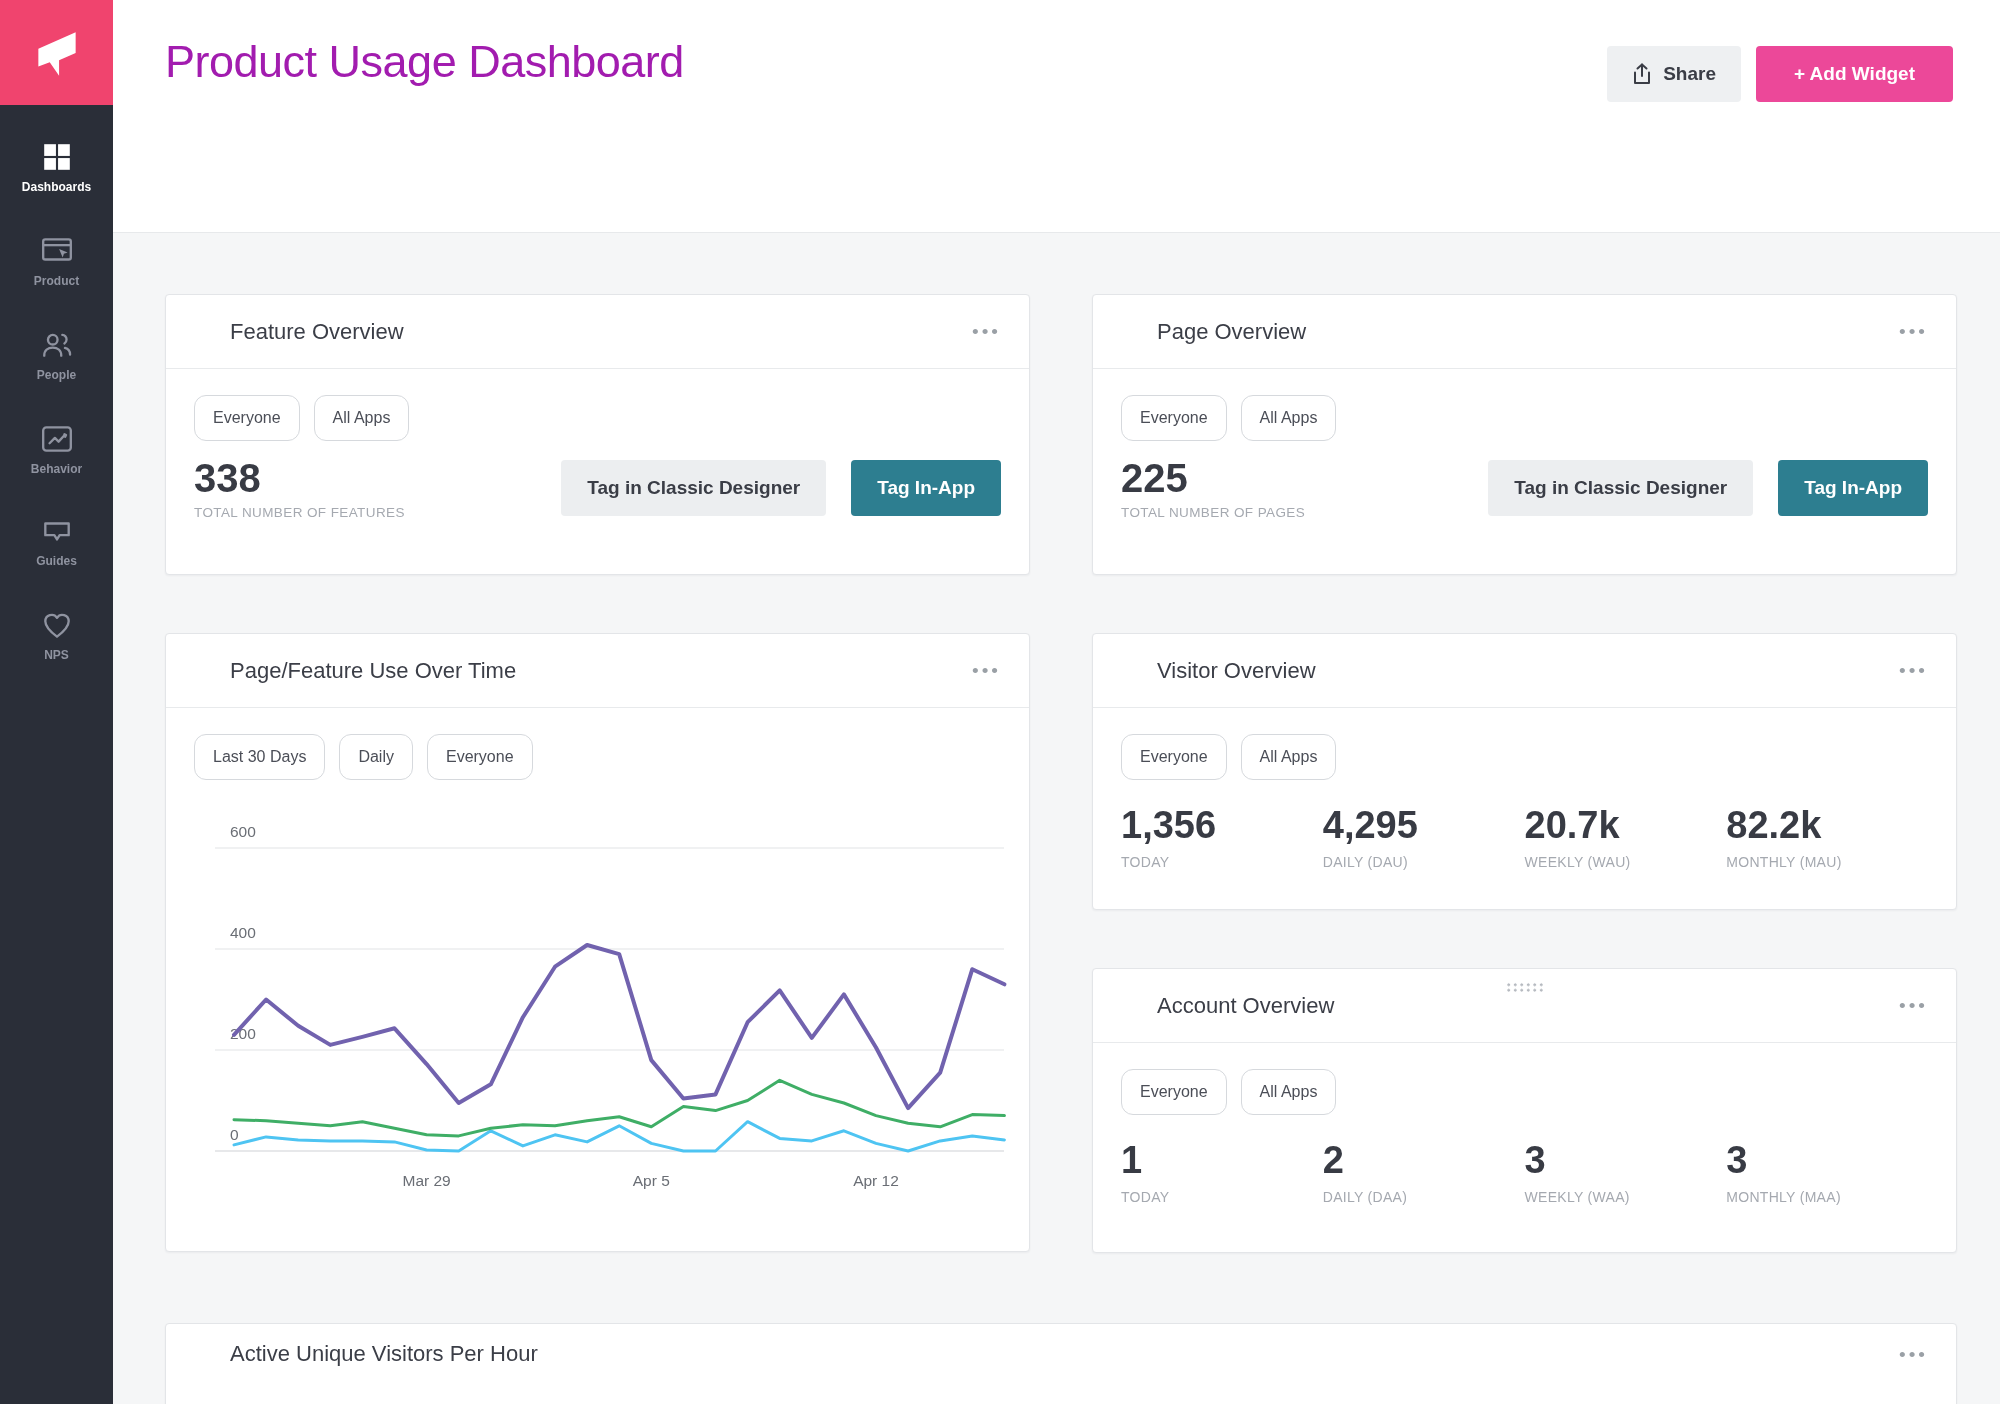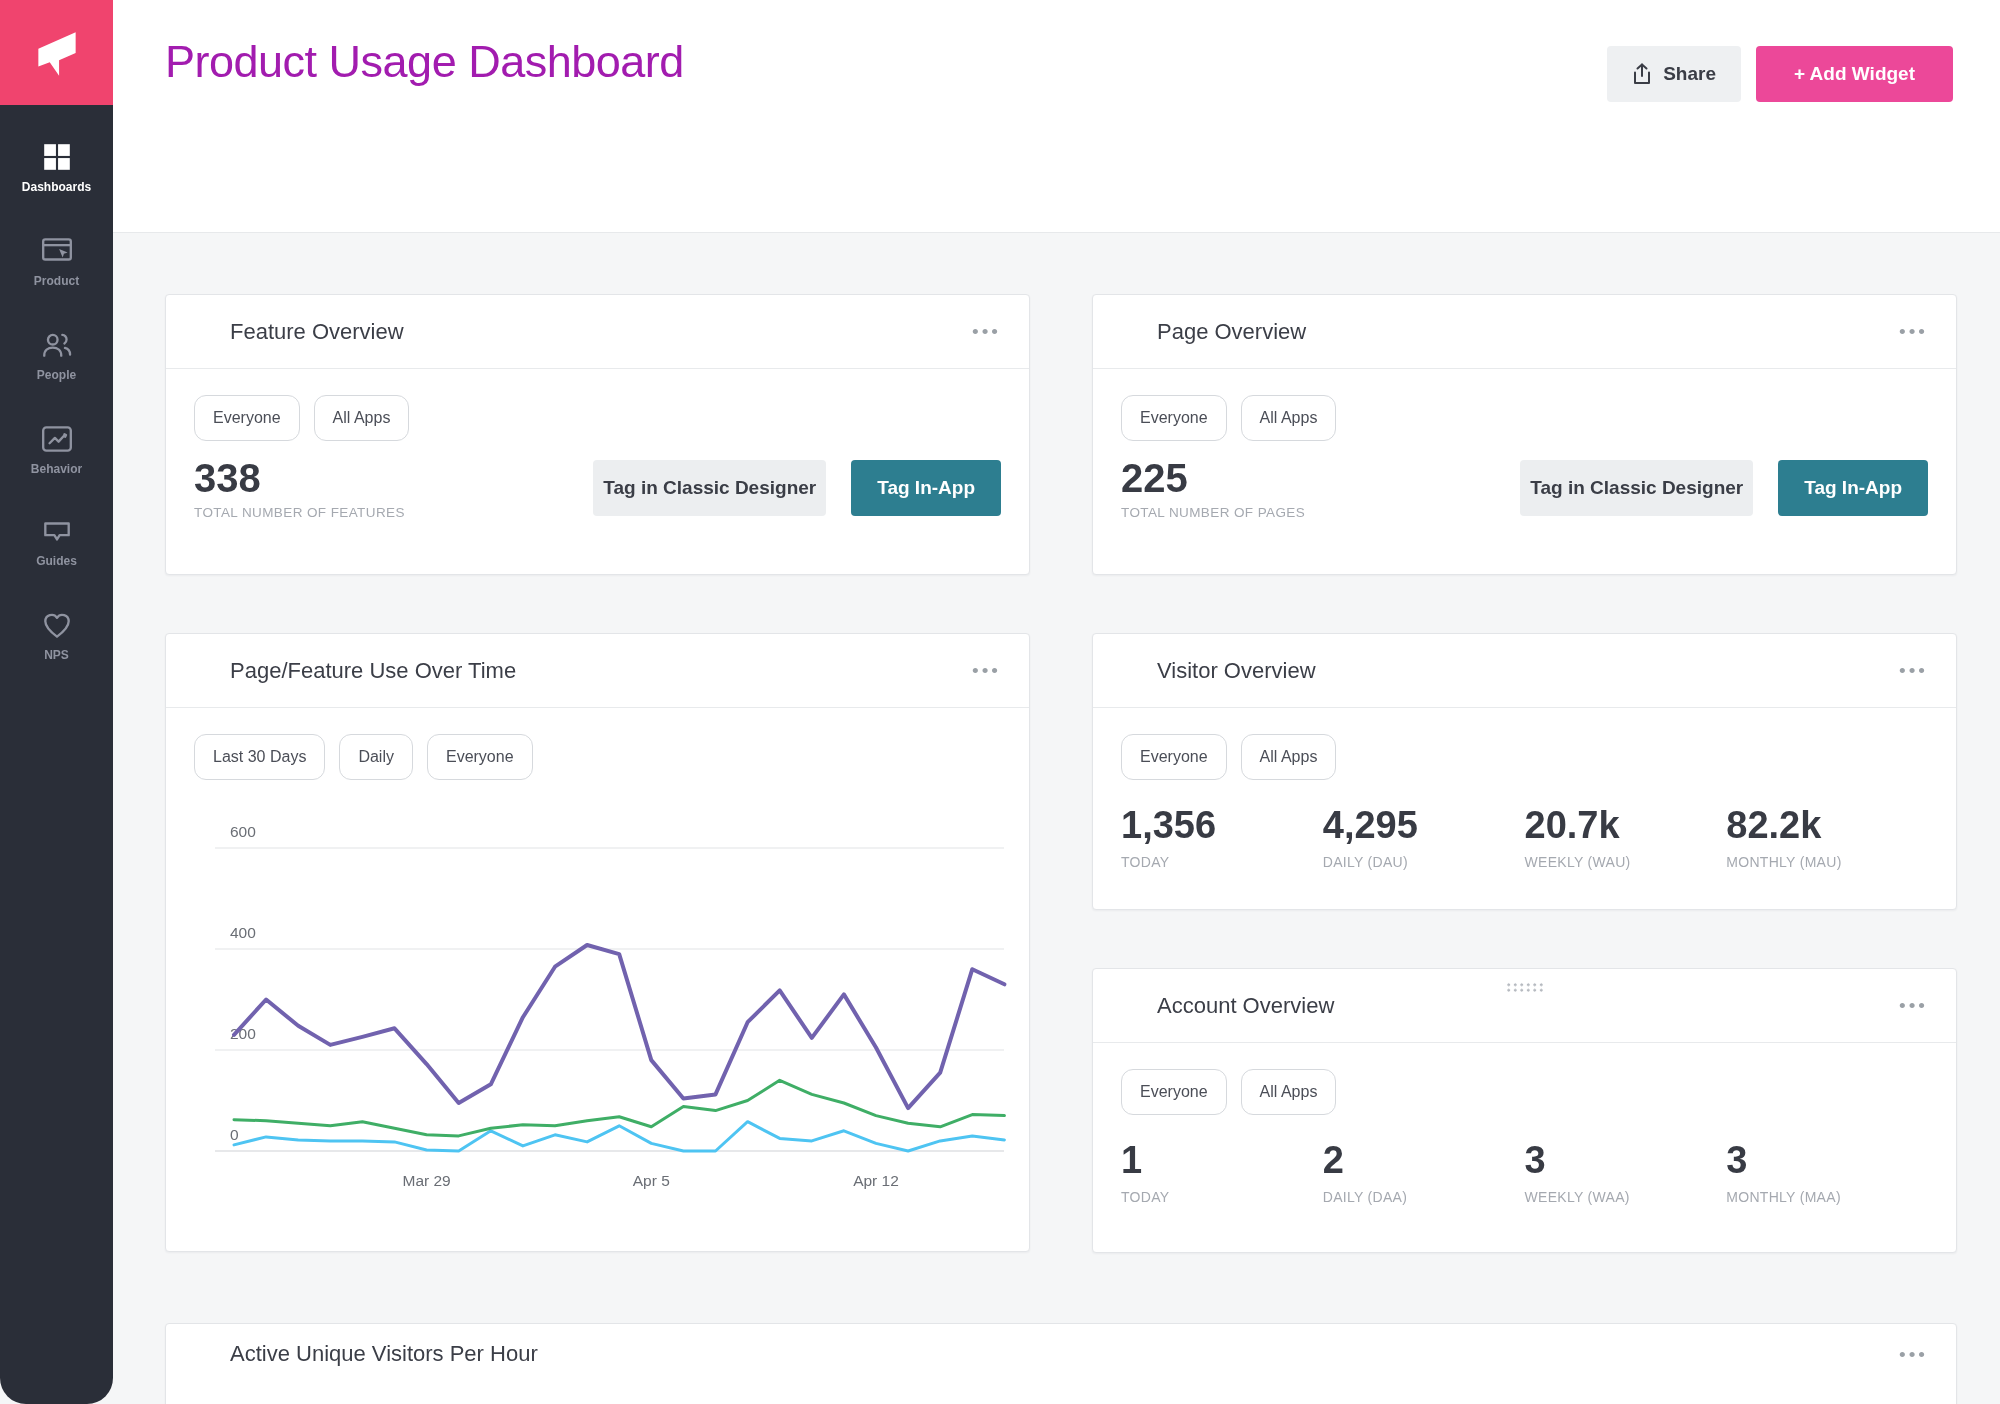--- a/index.html
+++ b/index.html
@@ -1,21 +1,21 @@
 <!DOCTYPE html>
 <html><head>
 <meta charset="utf-8">
 <style>
   * { margin:0; padding:0; box-sizing:border-box; }
   html,body { background:#e9eaec; }
   body { font-family:"Liberation Sans", sans-serif; }
   .screen { width:2000px; height:1404px; overflow:hidden; display:flex; background:#f5f6f7; position:relative; }
 
   
-  .sidebar { width:113px; flex-shrink:0; background:#2a2e38; display:flex; flex-direction:column;border-radius:26px; }
+  .sidebar { width:113px; flex-shrink:0; background:#2a2e38; display:flex; flex-direction:column; }
   .logo-block { height:105px; background:#f0446e; display:flex; align-items:center; justify-content:center; cursor:pointer; }
   .nav { display:flex; flex-direction:column; align-items:center; padding-top:36px; gap:41px; }
   .nav-item { width:100%; display:flex; flex-direction:column; align-items:center; gap:7px; color:#8f93a0; font-size:12px; font-weight:700; cursor:pointer; text-align:center; }
   .nav-item.active { color:#ffffff; }
   .nav-item svg { display:block; }
 
   
   .main { flex:1; display:flex; flex-direction:column; min-width:0; }
   .page-header { height:233px; flex-shrink:0; background:#ffffff; border-bottom:1px solid #e7e9eb; display:flex; justify-content:space-between; padding:0 47px 0 52px; }
   .page-title { font-size:45px; font-weight:400; letter-spacing:-0.5px; color:#a21caf; margin-top:36px; }
@@ -35,21 +35,21 @@
   .menu-dots { color:#9aa0a6; font-size:19px; letter-spacing:3px; cursor:pointer; line-height:1; user-select:none; }
   .card-bd { padding:26px 28px 0; }
 
   .pills { display:flex; gap:14px; }
   .pill { height:46px; display:inline-flex; align-items:center; padding:0 18px; background:#fff; border:1px solid #d6d9dd; border-radius:12px; font-size:16px; color:#4b4e57; cursor:pointer; white-space:nowrap; }
 
   .stat-row { display:flex; align-items:center; justify-content:space-between; margin-top:14px; }
   .metric-num { font-size:40px; font-weight:700; color:#383b44; line-height:1.15; }
   .metric-label { font-size:13.5px; color:#a5a9b0; letter-spacing:.4px; margin-top:4px; }
   .tag-buttons { display:flex; gap:25px; }
-  .btn-gray { background:#eceef0; color:#3a3d46; height:56px; padding:0 10px; font-size:19px; }
+  .btn-gray { background:#eceef0; color:#3a3d46; height:56px; padding:0 26px; font-size:19px; }
   .btn-teal { background:#2d7e90; color:#ffffff; height:56px; padding:0 26px; font-size:19px; }
 
   .stats-grid { display:grid; grid-template-columns:repeat(4,1fr); margin-top:24px; }
   .stat-val { font-size:38px; font-weight:700; color:#383b44; line-height:1.15; }
   .stat-label { font-size:14px; color:#a5a9b0; letter-spacing:.3px; margin-top:6px; }
 
   .card-feature, .card-page { height:281px; }
   .card-chart { height:619px; }
   .card-visitor { height:277px; }
   .card-account { height:285px; }

